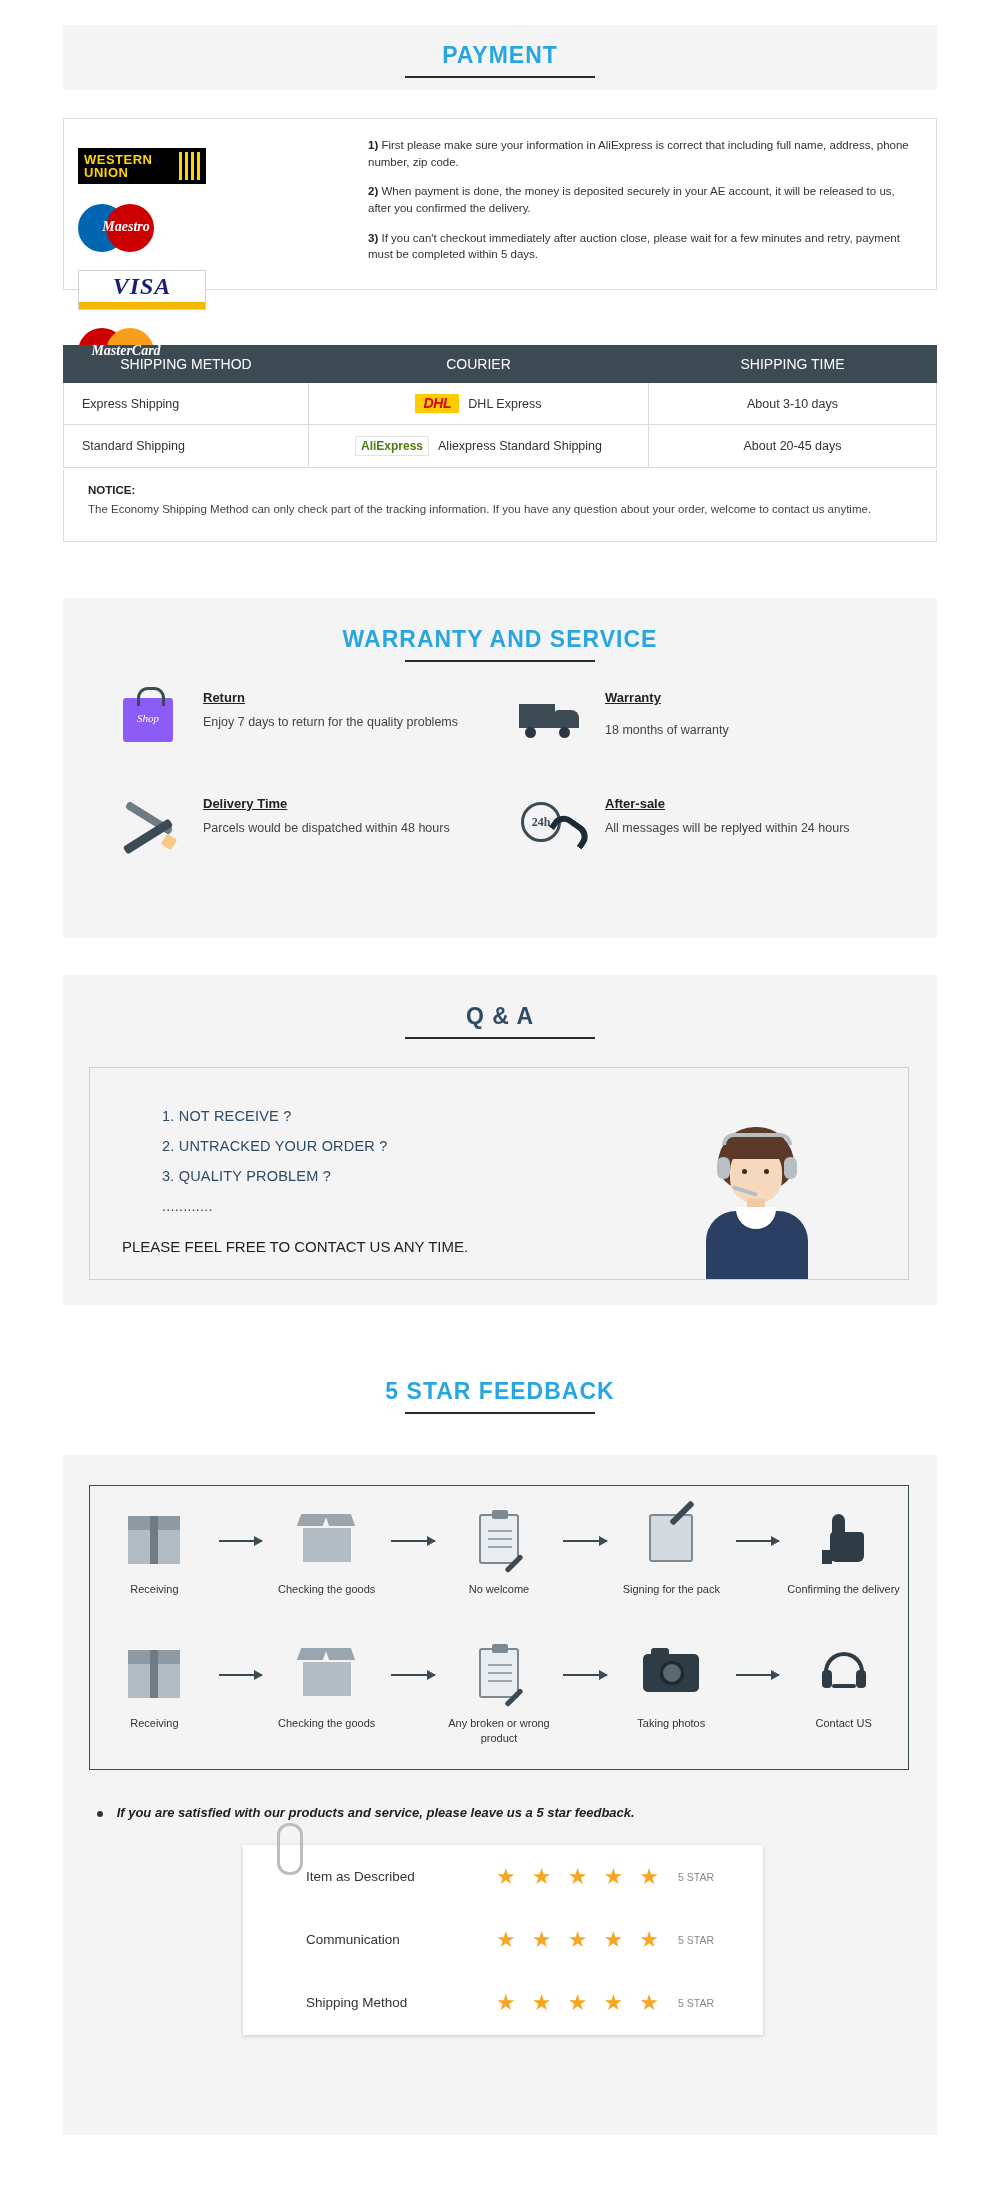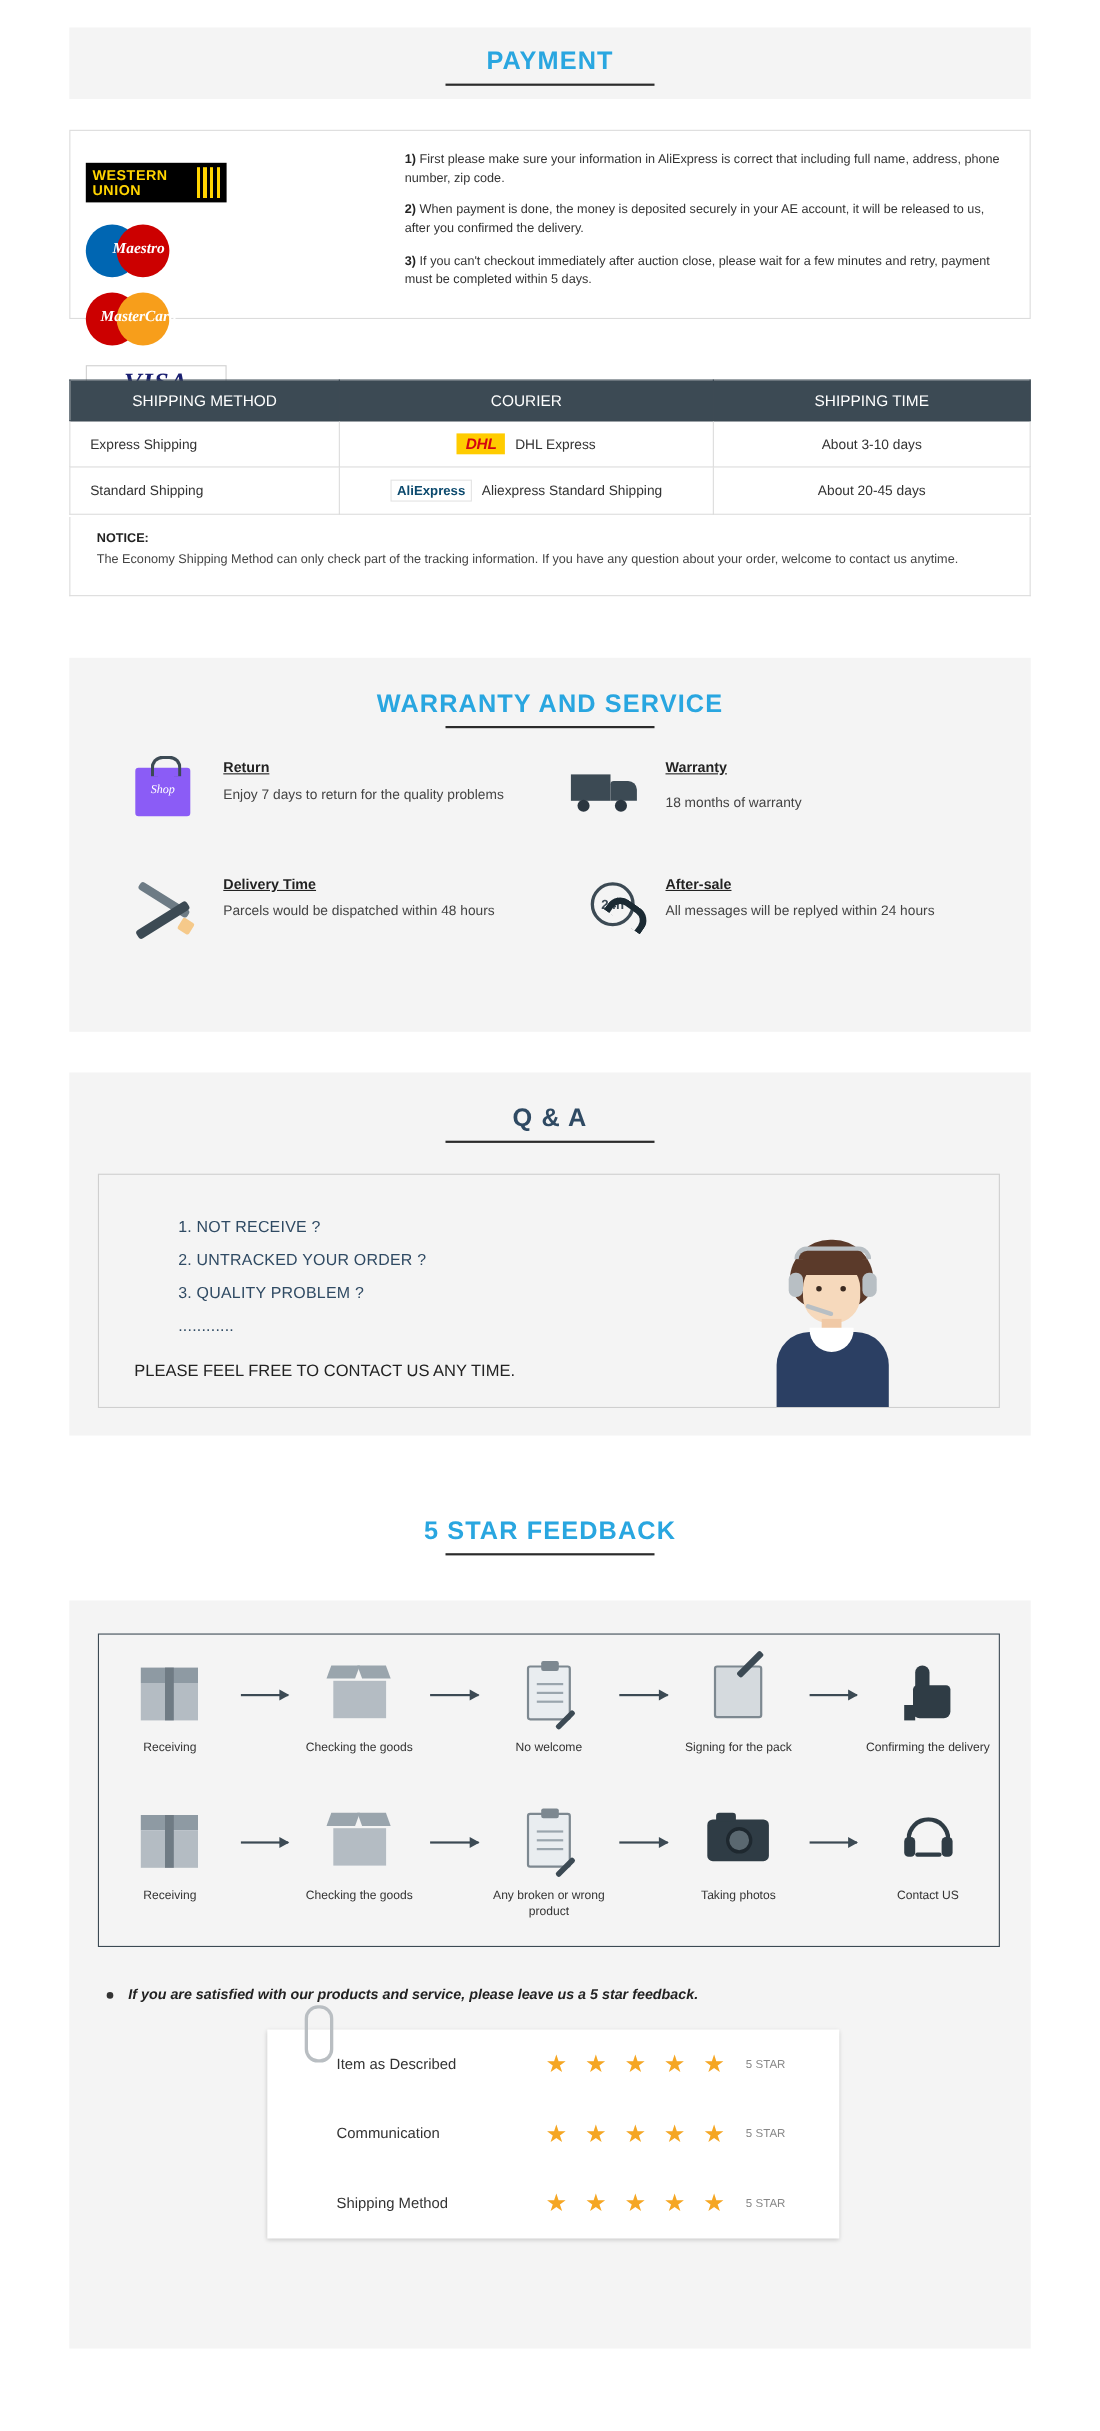--- a/index.html
+++ b/index.html
@@ -127,21 +127,21 @@
   .ship-table td.left { text-align: left; padding-left: 18px; }
   .courier-cell { display: flex; align-items: center; justify-content: center; gap: 9px; }
   .dhl {
     background: #ffcc00; color: #d40511;
     font-weight: bold; font-style: italic; font-size: 14px;
     padding: 2px 8px 2px 8px; letter-spacing: -.3px;
     display: inline-block; line-height: 1.1;
   }
   .ali {
     background: #ffffff; border: 1px solid #e3e3e3;
-    color: #0c4a6e; font-weight: bold; font-size: 12px;
+    color: #4d7c0f; font-weight: bold; font-size: 12px;
     padding: 2px 5px; display: inline-block;
   }
 
   .notice {
     position: absolute;
     left: 63px; top: 470px;
     width: 874px; min-height: 72px;
     border: 1px solid #dcdcdc; border-top: none;
     padding: 12px 24px;
     font-size: 11.5px; color: #444; line-height: 1.5;
@@ -179,24 +179,24 @@
   
   .tools { position: absolute; left: 6px; top: 6px; width: 60px; height: 50px; }
   .tools .wr { position: absolute; left: 2px; top: 30px; width: 54px; height: 9px;
                background: #3c4a54; transform: rotate(-32deg); border-radius: 3px; }
   .tools .sd { position: absolute; left: 4px; top: 12px; width: 52px; height: 8px;
                background: #6d7b85; transform: rotate(32deg); border-radius: 3px; }
   .tools .tip { position: absolute; left: 44px; top: 34px; width: 12px; height: 12px;
                background: #f5c98a; border-radius: 2px; transform: rotate(32deg); }
   
   .phone24 { position: absolute; left: 6px; top: 4px; width: 64px; height: 56px; }
-  .phone24 .circ { position: absolute; left: 16px; top: 2px; width: 40px; height: 40px;
+  .phone24 .circ { position: absolute; left: 0; top: 2px; width: 40px; height: 40px;
                border: 3px solid #3c4a54; border-radius: 50%;
                display: flex; align-items: center; justify-content: center;
-               font-size: 12px; font-weight: bold; color: #3c4a54; }
+               font-size: 12px; font-weight: bold; color: #3c4a54; font-family: Liberation Serif, serif; }
   .phone24 .hs { position: absolute; left: 30px; top: 20px; width: 30px; height: 26px; }
   .phone24 .hs:before { content:""; position: absolute; left: 0; top: 0; width: 28px; height: 14px;
                border: 6px solid #1b2a33; border-bottom: none; border-radius: 14px 14px 0 0;
                transform: rotate(35deg); }
 
   
   .qa-panel { left: 63px; top: 975px; width: 874px; height: 330px; }
   .qa-box {
     position: absolute; left: 26px; top: 92px;
     width: 820px; height: 213px;
@@ -349,30 +349,30 @@
         </div>
       </div>
       <div class="logo-cell">
         <div class="maestro">
           <span class="c1"></span>
           <span class="c2"></span>
           <span class="card-word">Maestro</span>
         </div>
       </div>
       <div class="logo-cell">
+        <div class="visa">
+          <div class="txt">VISA</div>
+          <div class="bar"></div>
+        </div>
+      </div>
+      <div class="logo-cell">
         <div class="mastercard">
           <span class="c1"></span>
           <span class="c2"></span>
           <span class="card-word">MasterCard</span>
-        </div>
-      </div>
-      <div class="logo-cell">
-        <div class="visa">
-          <div class="txt">VISA</div>
-          <div class="bar"></div>
         </div>
       </div>
     </div>
     <div class="pay-text">
       <p>
         <b>1)</b>
         <span>First please make sure your information in AliExpress is correct that including full name, address, phone number, zip code.</span>
       </p>
       <p>
         <b>2)</b>

